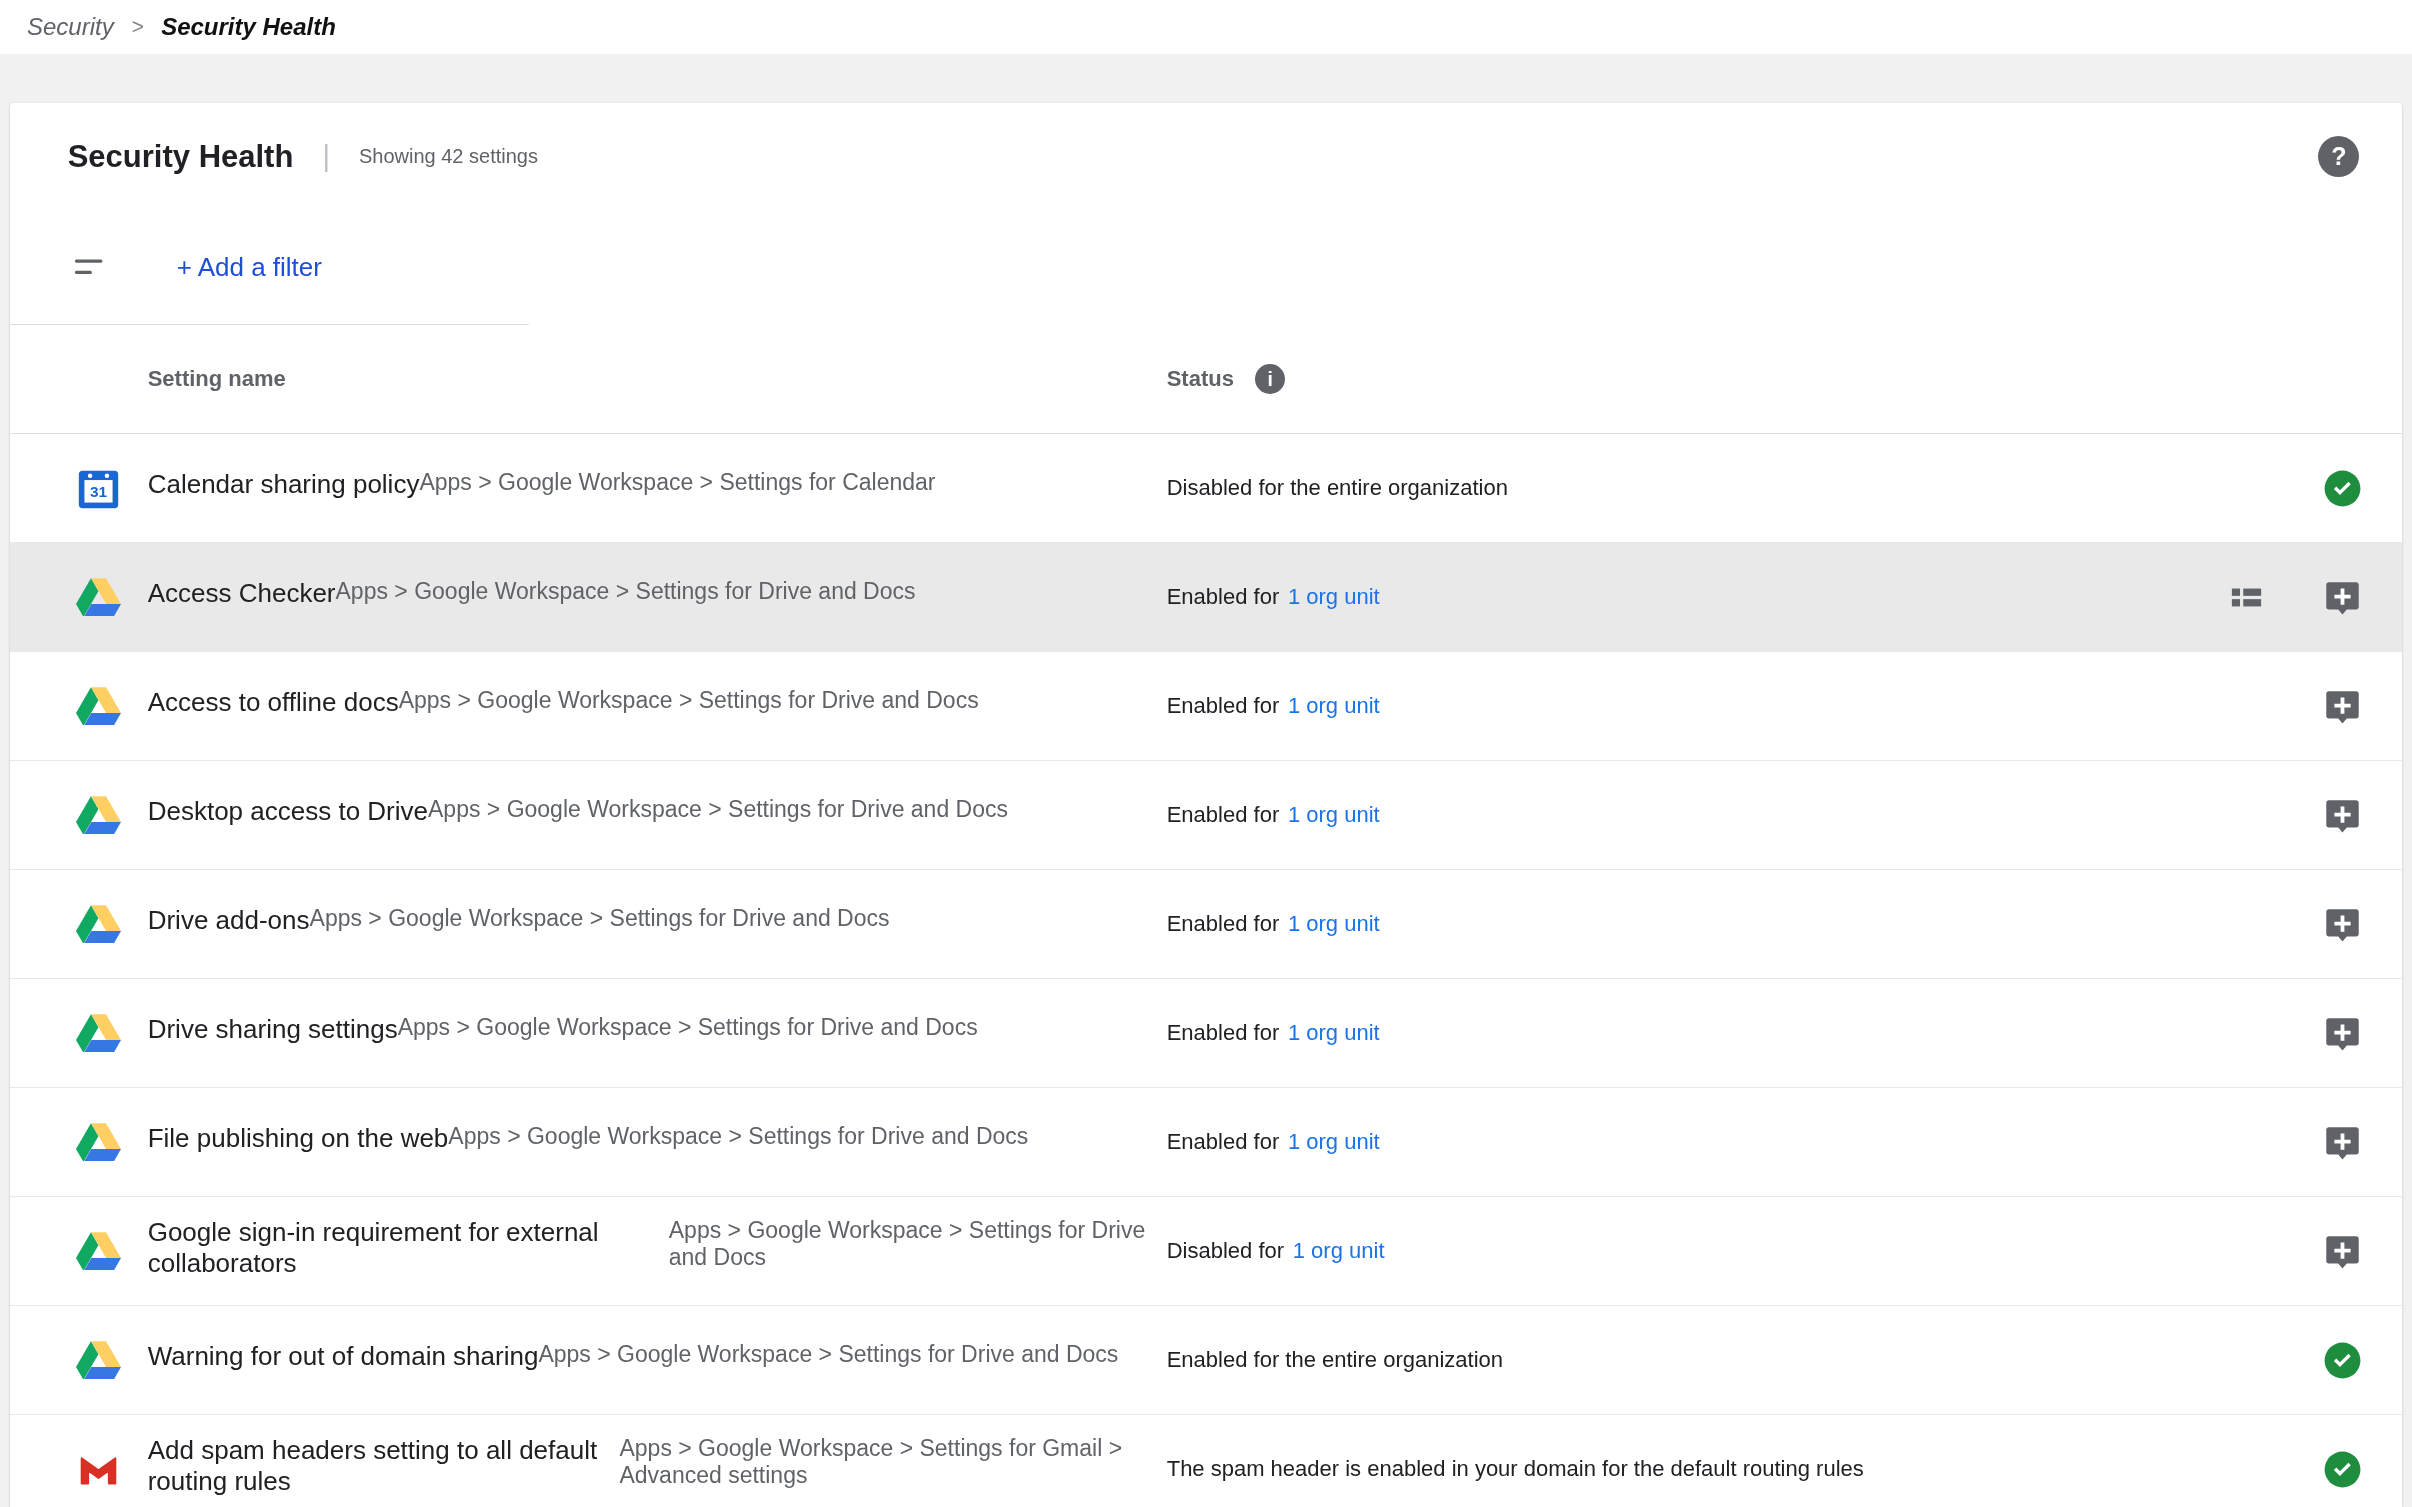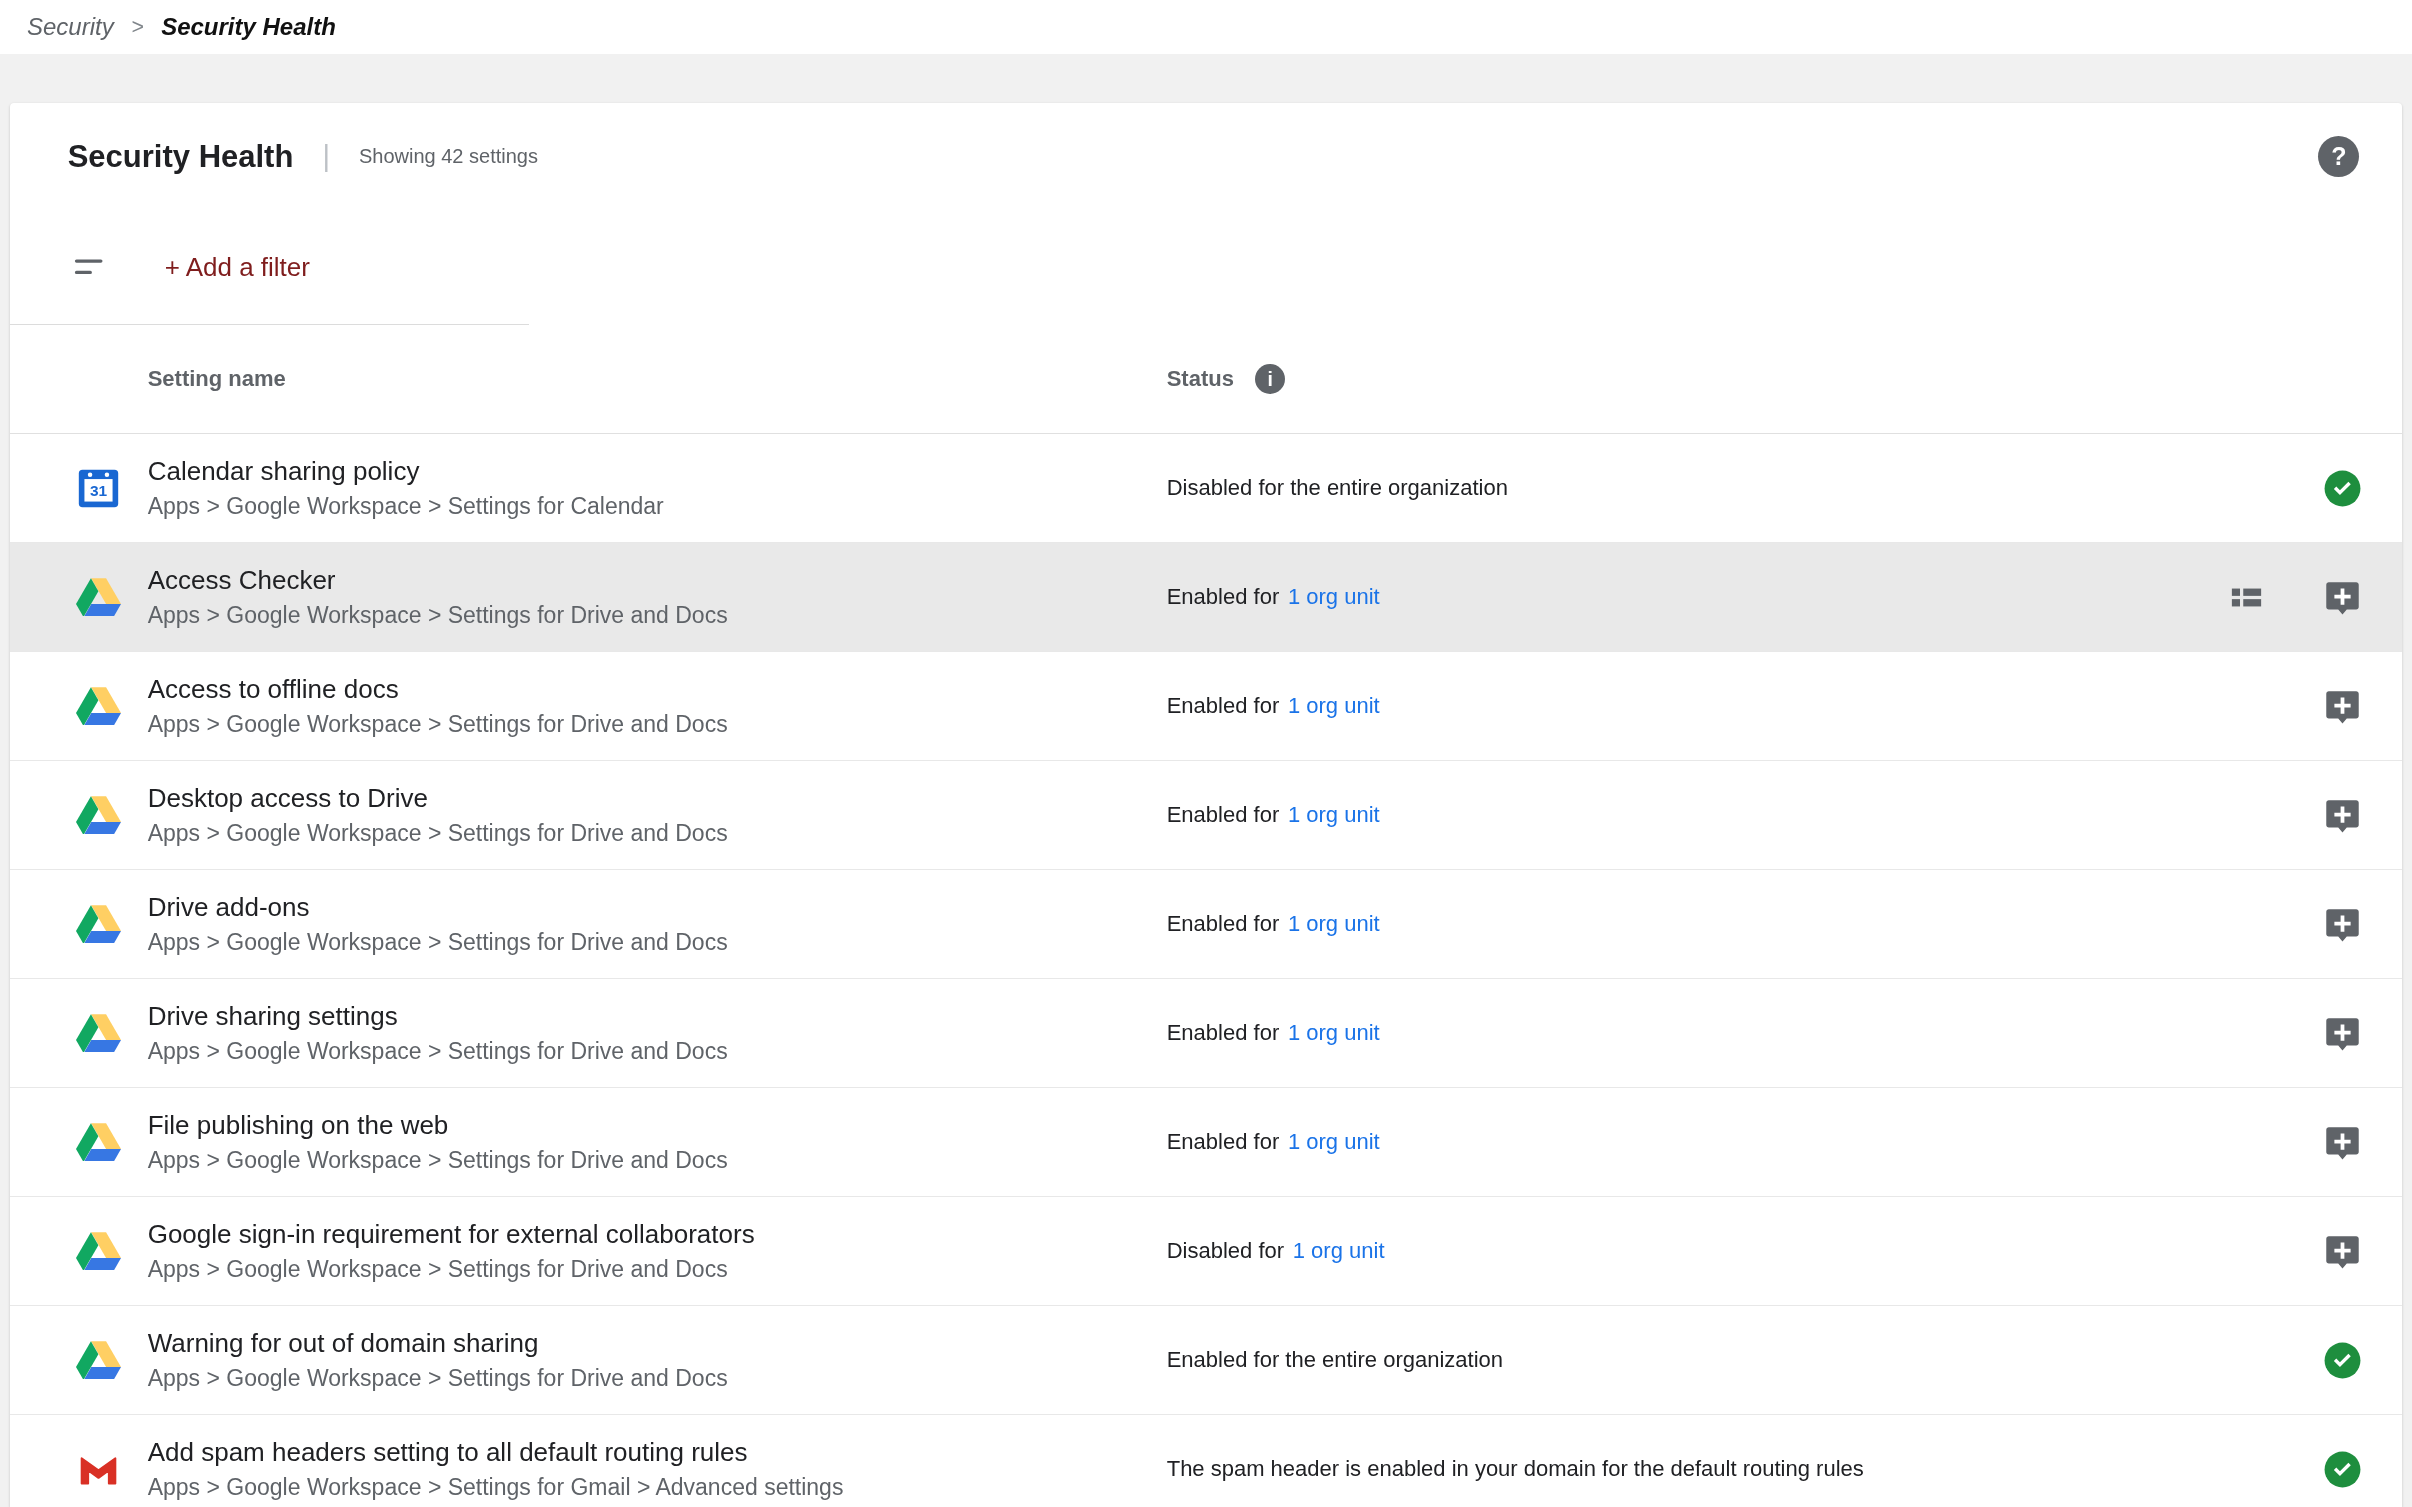--- a/index.html
+++ b/index.html
@@ -50,21 +50,21 @@
   }
 
   
   .filter-row {
     height: 115px;
     display: flex; align-items: center;
     padding-left: 60px;
     position: relative;
   }
   .filter-icon { width: 39px; height: 39px; margin-right: 56px; cursor: pointer; }
-  .filter-add { font-size: 26px; color: #7f1d1d; cursor: pointer; }
+  .filter-add { font-size: 26px; color: #1d4ed8; cursor: pointer; margin-left: 12px; }
   .filter-row::after {
     content: ""; position: absolute; left: 0; bottom: 0;
     width: 519px; border-bottom: 1px solid #dcdcdc;
   }
 
   
   .table-head {
     height: 109px;
     display: flex; align-items: center;
     border-bottom: 1px solid #e0e0e0;
@@ -90,21 +90,21 @@
   .cell-main {
     width: 1157px; flex-shrink: 0;
     display: flex; align-items: center;
     padding-left: 66px;
   }
   .app-icon {
     width: 45px; height: 45px; margin-right: 27px; flex-shrink: 0;
     display: flex; align-items: center; justify-content: center;
   }
   .app-icon svg { width: 100%; height: auto; max-height: 100%; }
-  .name-wrap { display: flex; flex-direction: column; }
+  .name-wrap { display: flex; flex-direction: row; }
   .row-title { font-size: 26px; color: #202124; margin-bottom: 6.8px; }
   .row-path { font-size: 23px; color: #5f6368; }
   .cell-status { flex: 1; font-size: 22px; color: #202124; white-space: nowrap; }
   .status-link { color: #1a73e8; text-decoration: none; margin-left: 8.7px; }
   .cell-icons {
     display: flex; align-items: center;
     gap: 56px; padding-right: 39px; flex-shrink: 0;
   }
   .details-slot { width: 39px; height: 39px; }
   .details-slot svg { width: 100%; height: 100%; }

